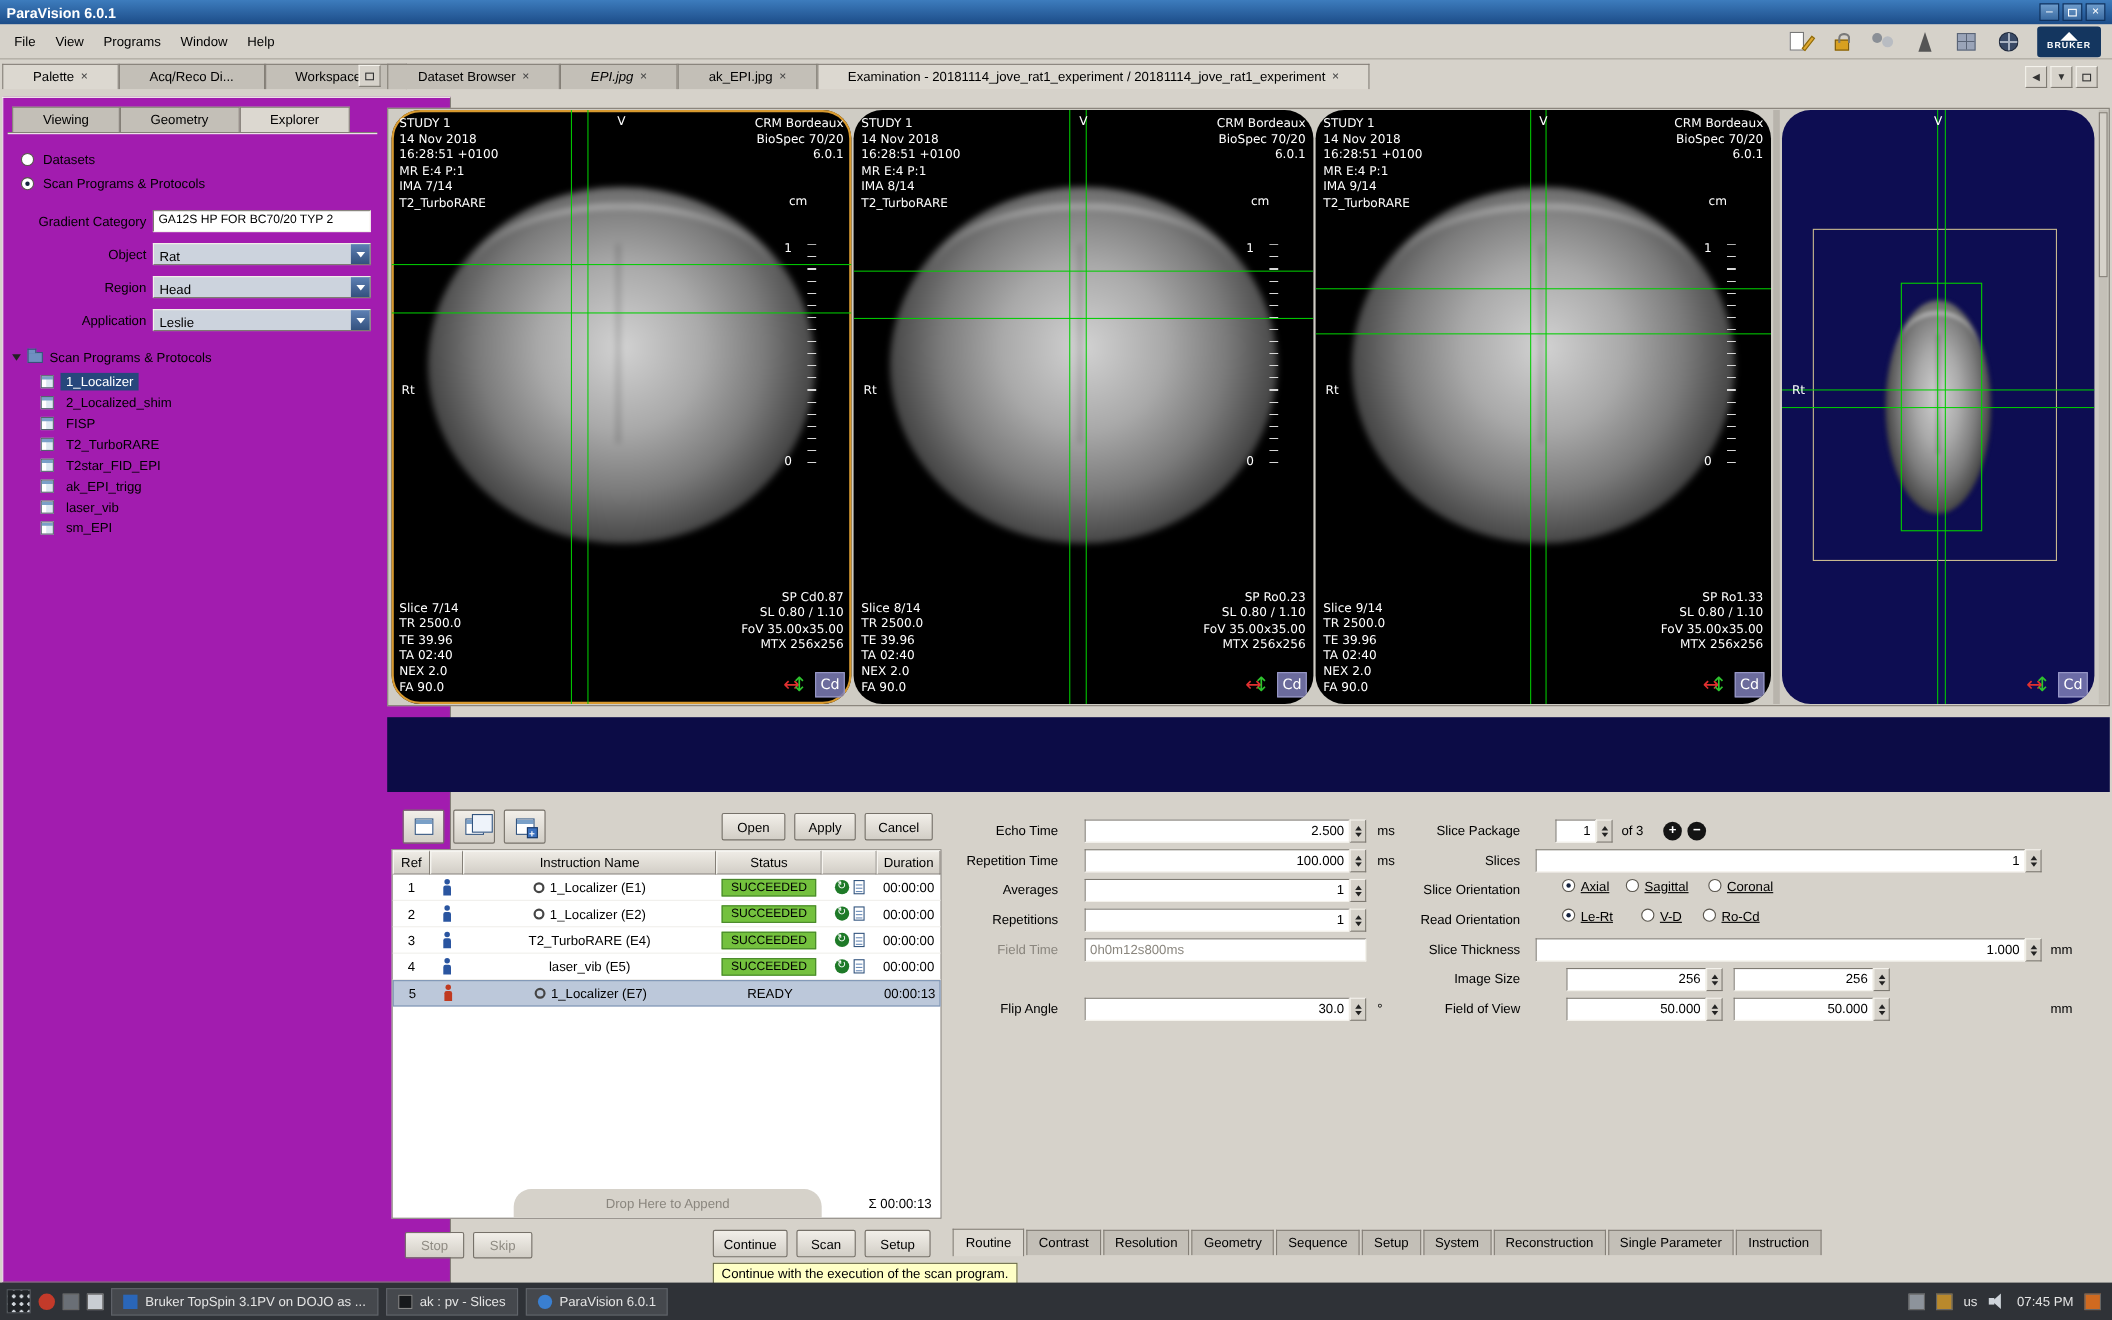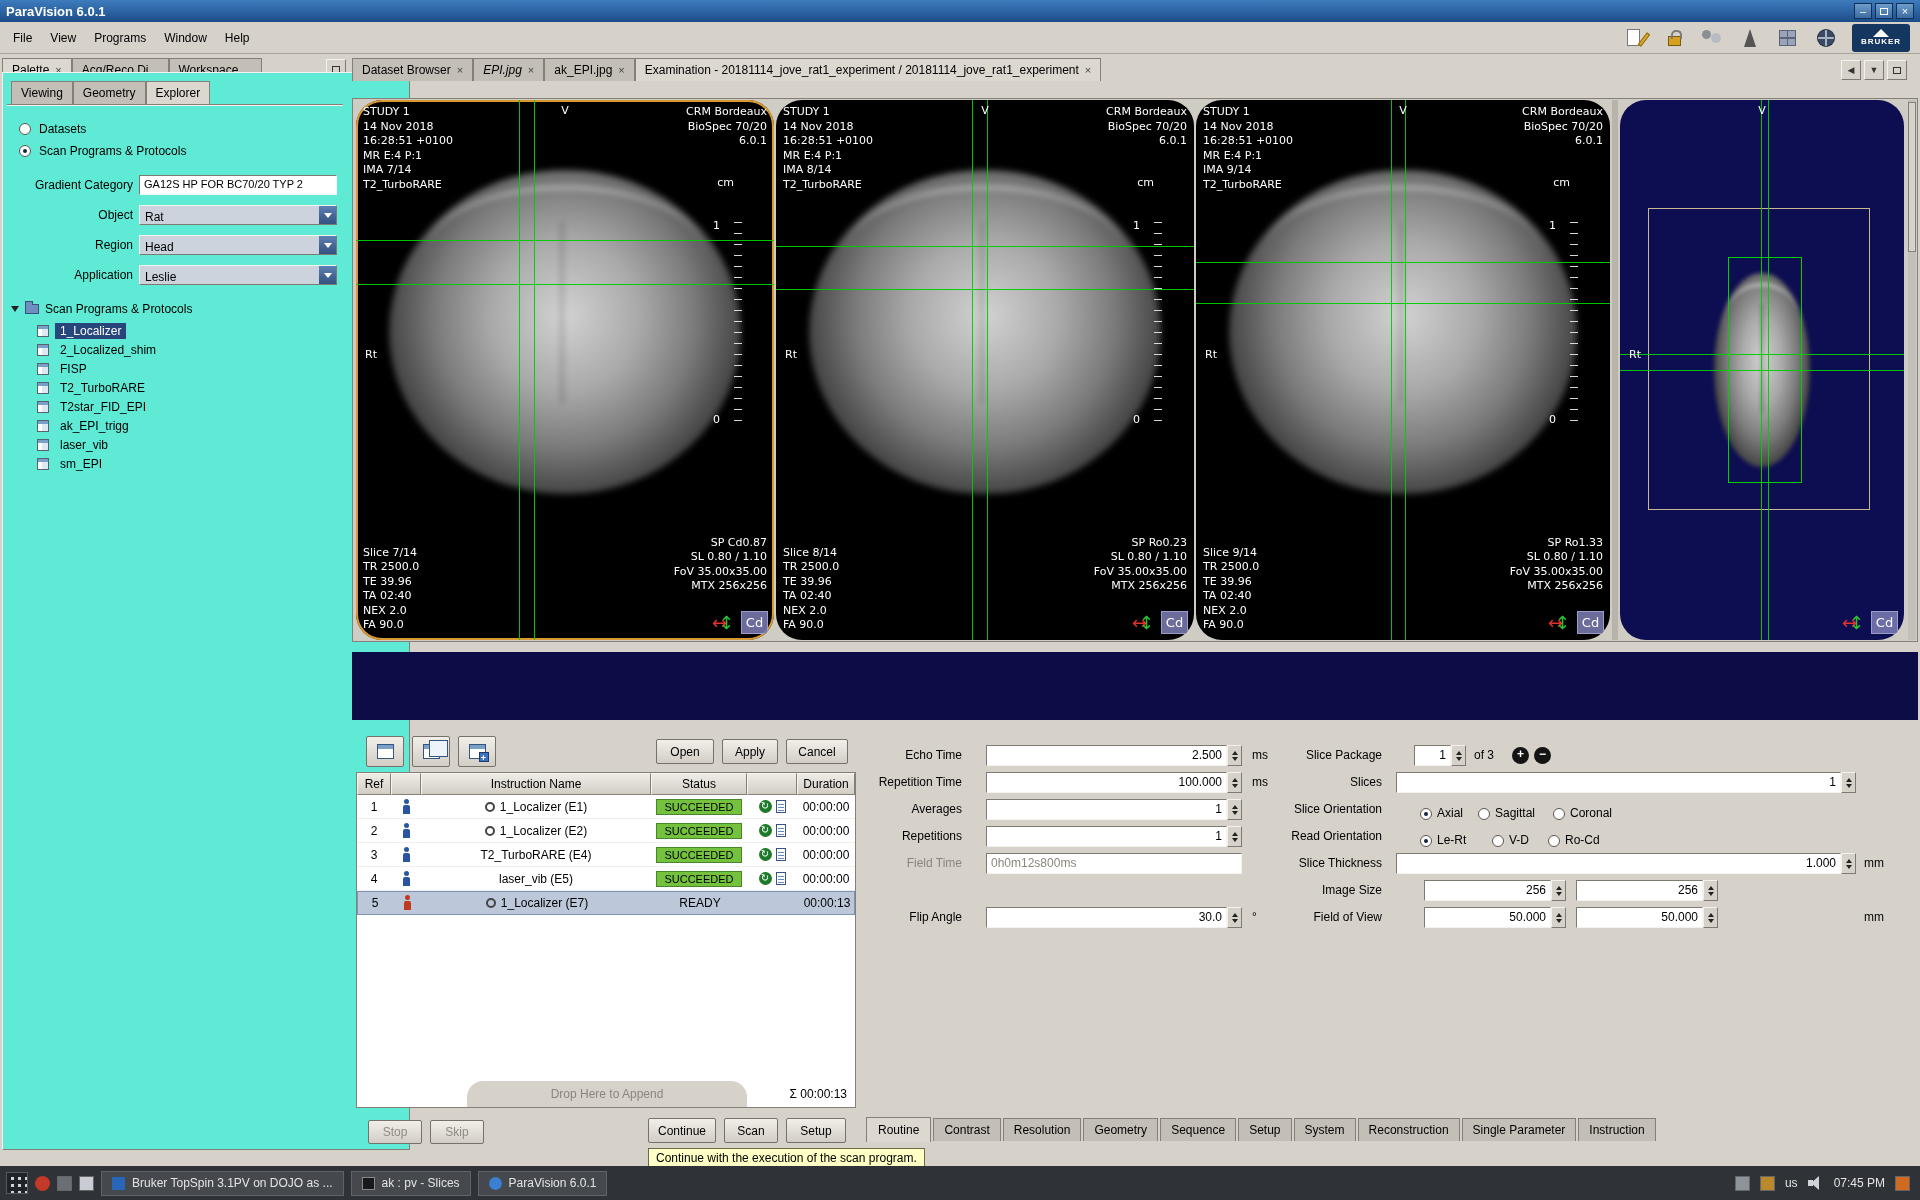--- a/index.html
+++ b/index.html
@@ -35,34 +35,34 @@
   .ic-tower { position:absolute; left:6px; top:3px; width:0; height:0; border-left:6px solid transparent; border-right:6px solid transparent; border-bottom:18px solid #555; }
   .ic-grid { position:absolute; left:3px; top:4px; width:17px; height:16px; background:#9aa4b8; border:1px solid #5a6476;
     background-image:linear-gradient(to right,transparent 46%,#5a6476 46%,#5a6476 54%,transparent 54%),linear-gradient(to bottom,transparent 46%,#5a6476 46%,#5a6476 54%,transparent 54%); }
   .ic-globe { position:absolute; left:3px; top:3px; width:18px; height:18px; border-radius:50%; background:#3a4a66; box-shadow:inset 0 0 0 1px #20293a;
     background-image:linear-gradient(to bottom,transparent 45%,#aab3c2 45%,#aab3c2 55%,transparent 55%),linear-gradient(to right,transparent 45%,#aab3c2 45%,#aab3c2 55%,transparent 55%); }
   .logo { display:flex; flex-direction:column; align-items:center; justify-content:center; width:58px; height:28px; background:#14365f; border-radius:3px; color:#fff; }
   .logo-peak { width:0; height:0; border-left:8px solid transparent; border-right:8px solid transparent; border-bottom:8px solid #fff; }
   .logo b { font-size:8px; letter-spacing:1px; }
 
   
-  .tab { display:inline-flex; align-items:center; gap:6px; padding:4px 9px; background:#c3bfb7;
+  .tab { display:inline-flex; align-items:center; gap:6px; padding:4px 27px; background:#c3bfb7;
     border:1px solid #847f77; border-bottom:none; white-space:nowrap; }
   .tab.active { background:#dcd8d0; }
   .tab .x { color:#444; font-size:11px; line-height:1; }
   .btn { background:linear-gradient(#f2efe9,#d2cec6); border:1px solid #767169; border-radius:2px;
     display:inline-flex; align-items:center; justify-content:center; font-size:12px; cursor:default; }
   .btn.disabled { color:#8f8b83; }
   .sbtn { width:20px; height:20px; display:inline-flex; align-items:center; justify-content:center;
     background:#d6d2ca; border:1px solid; border-color:#f4f2ec #7e7a72 #7e7a72 #f4f2ec; font-size:9px; color:#333; }
   .mini-sq { width:8px; height:7px; border:1px solid #333; }
 
   
   .dock-tabs { position:absolute; left:2px; top:58px; display:flex; }
-  .panel { position:absolute; left:2px; top:72px; width:408px; height:1078px; background:#5eead4; }
+  .panel { position:absolute; left:2px; top:88px; width:408px; height:1078px; background:#a21caf; }
   .subtabs { position:absolute; left:8px; top:8px; display:flex; }
   .groove { position:absolute; left:4px; top:31px; width:336px; height:2px; border-top:1px solid #847f77; border-bottom:1px solid #f6f4ef; }
   .rad { width:12px; height:12px; border-radius:50%; background:#fff; border:1px solid #5a564e; display:inline-block; position:relative; flex:none; }
   .rad.on::after { content:""; position:absolute; inset:3px; border-radius:50%; background:#15233f; }
   .radio-row { position:absolute; left:16px; display:flex; align-items:center; gap:8px; height:16px; }
   .flabel { position:absolute; width:124px; text-align:right; line-height:20px; left:6px; }
   .tfield { background:#fff; border:1px solid; border-color:#7e7a72 #f4f2ec #f4f2ec #7e7a72; padding:2px 4px;
     font-size:12px; white-space:nowrap; overflow:hidden; }
   .num { text-align:right; }
   .combo { position:absolute; height:20px; background:#ccd3dd; border:1px solid; border-color:#f4f2ec #7e7a72 #7e7a72 #f4f2ec;
@@ -159,21 +159,21 @@
   .pfield { position:absolute; height:21px; display:flex; }
   .pfield .tfield { flex:1; height:100%; }
   .spin { width:15px; height:100%; background:#d6d2ca; border:1px solid; border-color:#f4f2ec #7e7a72 #7e7a72 #f4f2ec;
     display:flex; flex-direction:column; align-items:center; justify-content:center; gap:2px; flex:none; }
   .spin i { display:block; width:0; height:0; border-left:3px solid transparent; border-right:3px solid transparent; }
   .spin .u { border-bottom:4px solid #222; }
   .spin .d { border-top:4px solid #222; }
   .unit { position:absolute; line-height:21px; }
   .cbtn { position:absolute; width:17px; height:17px; border-radius:50%; background:#141414; color:#fff;
     font:bold 12px/15px "Liberation Sans",sans-serif; text-align:center; }
-  .opt { position:absolute; display:flex; align-items:flex-end; gap:5px; height:21px; }
+  .opt { position:absolute; display:flex; align-items:flex-start; gap:5px; height:21px;text-decoration:underline; }
   .ptabs { position:absolute; left:866px; top:1116px; display:flex; gap:2px; align-items:flex-end; }
   .ptab { padding:4px 10px; background:#c3bfb7; border:1px solid #847f77; border-bottom:none; white-space:nowrap; }
   .ptab.active { background:#dcd8d0; padding:5px 11px; position:relative; top:1px; }
 
   
   .taskbar { position:absolute; left:0; top:1166px; width:1920px; height:34px; background:#2f3237;
     display:flex; align-items:center; gap:7px; padding:0 6px; color:#e4e4e4; }
   .tb-launcher { width:22px; height:22px; background-image:radial-gradient(circle,#cfd4da 1.5px,transparent 1.8px);
     background-size:7px 7px; background-position:2px 2px; background-color:#202327; border:1px solid #55595f; flex:none; }
   .tb-dot { width:15px; height:15px; border-radius:50%; flex:none; }

